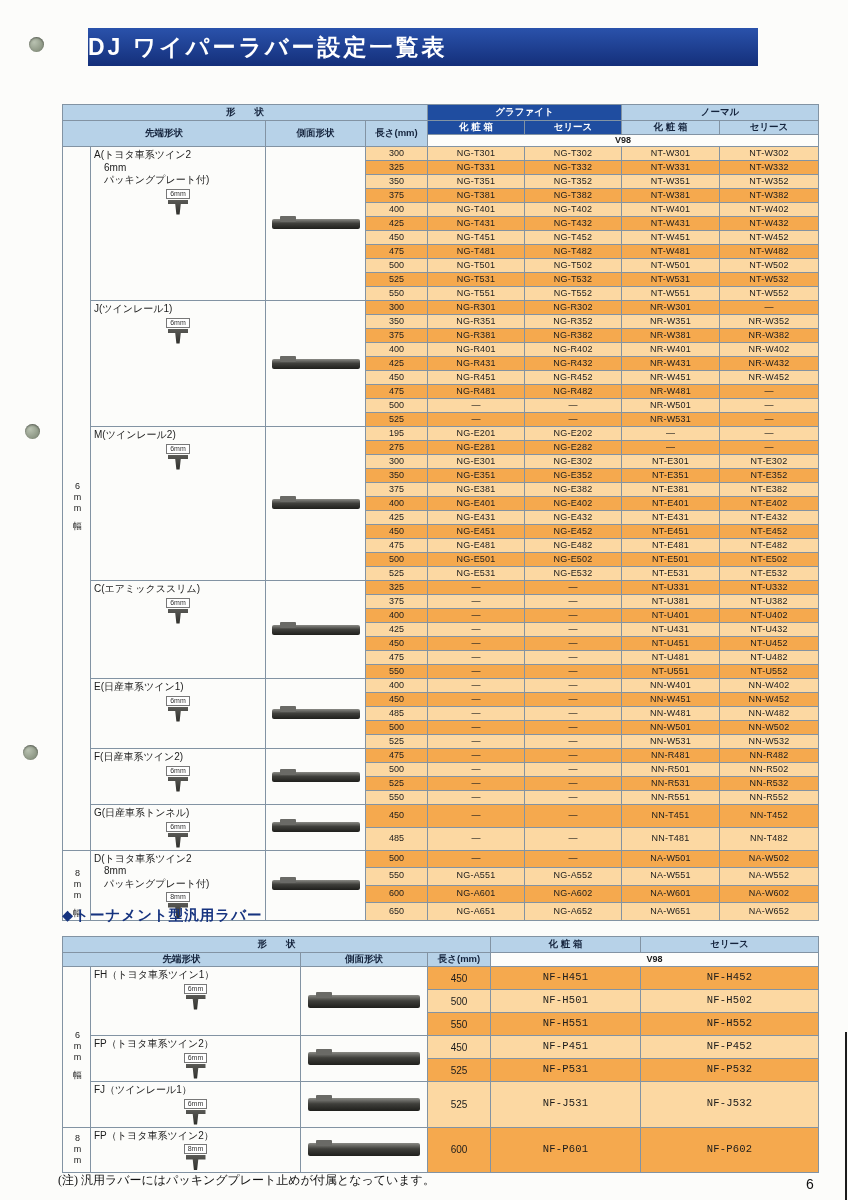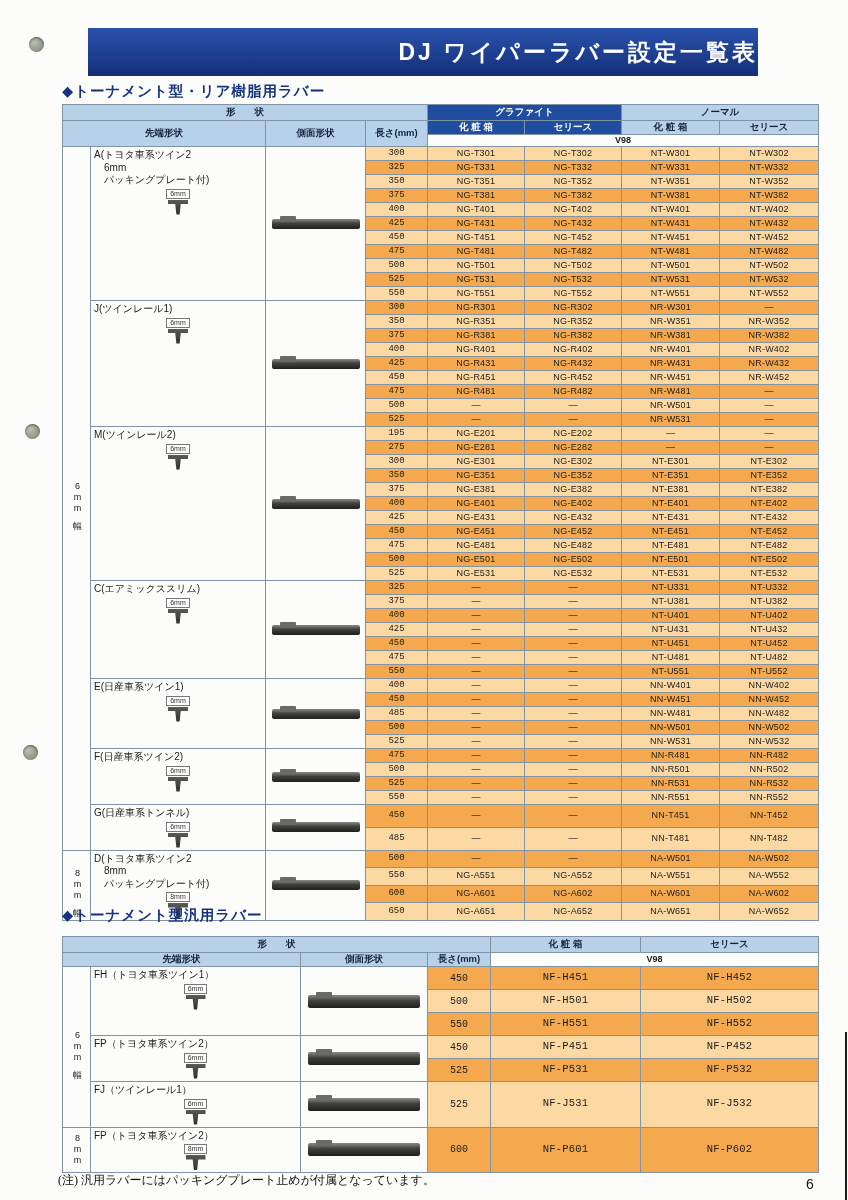--- a/index.html
+++ b/index.html
@@ -7,23 +7,23 @@
     --rl:#fcd8a2; --rd:#f5a94e;
   }
   *{margin:0;padding:0;box-sizing:border-box;}
   body{width:848px;height:1200px;position:relative;background:#fbfbf8;
        font-family:"Liberation Sans","DejaVu Sans",sans-serif;}
   .page{position:absolute;inset:0;background:#fcfcfa;overflow:hidden;}
   .hole{position:absolute;width:15px;height:15px;border-radius:50%;
         background:radial-gradient(circle at 35% 35%,#b9c2b1,#77816e);
         box-shadow:inset 0 1px 2px rgba(0,0,0,.45);}
   #hole1{left:29px;top:37px;} #hole2{left:25px;top:424px;} #hole3{left:23px;top:745px;}
-  .banner{position:absolute;left:88px;top:28px;width:670px;height:48px;
+  .banner{position:absolute;left:88px;top:28px;width:670px;height:38px;
           background:linear-gradient(180deg,#2a52ab,#142f7a);
-          display:flex;align-items:center;justify-content:flex-end;}
+          display:flex;align-items:center;justify-content:flex-start;}
   .banner span{color:#fff;font-size:23px;font-weight:bold;letter-spacing:3px;}
   .sec-head{position:absolute;left:62px;font-size:14.5px;font-weight:bold;
             color:#16337f;letter-spacing:1px;}
   #sec1head{top:82px;} #sec2head{top:906px;}
   table{position:absolute;left:62px;border-collapse:collapse;table-layout:fixed;
         width:756px;background:#fcfcfa;padding-left:36px;}
   #table1{top:104px;} #table2{top:936px;}
   th,td{border:1px solid #8293a3;padding:0;font-size:9px;line-height:1.1;
         text-align:center;vertical-align:middle;overflow:hidden;color:#1c1c1c;}
   tr.h1{height:16px;} tr.h2{height:14px;} tr.h3{height:12px;}
@@ -46,21 +46,21 @@
           line-height:8px;padding:0 3px;color:#333;}
   .tip-shape{width:20px;height:15px;margin:1px auto 0;
              background:linear-gradient(180deg,#5a5a56,#2e2e2a);
              clip-path:polygon(0 0,100% 0,100% 30%,64% 30%,58% 100%,42% 100%,36% 30%,0 30%);}
   .side-shape{width:88px;height:10px;margin:0 auto;border-radius:2px;position:relative;
               background:linear-gradient(180deg,#8a8a85,#3f3f3b 45%,#1f1f1c);}
   .side-shape::after{content:"";position:absolute;left:8px;top:-3px;width:16px;height:6px;
                      background:#6a6a66;border-radius:1px;}
   .side-shape.big{width:112px;height:13px;}
   td.pcell{letter-spacing:.2px;}
-  td.lencell{font-weight:normal;font-family:Liberation Mono, monospace;}
+  td.lencell{font-weight:normal;}
   #table2 td.pcell{font-size:10.5px;font-family:Liberation Mono, monospace;}
   #table2 td.lencell{font-size:10px;}
   .watermark{position:absolute;left:225px;top:533px;font-size:20px;font-weight:bold;
              color:rgba(110,150,195,.38);letter-spacing:4px;pointer-events:none;}
   .footnote{position:absolute;left:58px;top:1172px;font-size:12px;color:#111;font-family:Liberation Serif, serif;}
   .pagenum{position:absolute;left:806px;top:1176px;font-size:14px;color:#111;}
   .edge-line{position:absolute;right:1px;top:1032px;width:2px;height:168px;background:#1c1c1c;}
 </style>
 </head>
 <body>
@@ -68,21 +68,20 @@
 <div class="page">
 
   <div class="hole" id="hole1"></div>
   <div class="hole" id="hole2"></div>
   <div class="hole" id="hole3"></div>
 
   <div class="banner">
     <span>DJ ワイパーラバー設定一覧表</span>
   </div>
 
-  <div class="sec-head" id="sec1head">◆トーナメント型・リア樹脂用ラバー</div>
 
   <table id="table1">
     <colgroup>
       <col style="width:28px">
         <col style="width:175px">
         <col style="width:100px">
       <col style="width:62px">
         <col style="width:97px">
         <col style="width:97px">
       <col style="width:98px">

